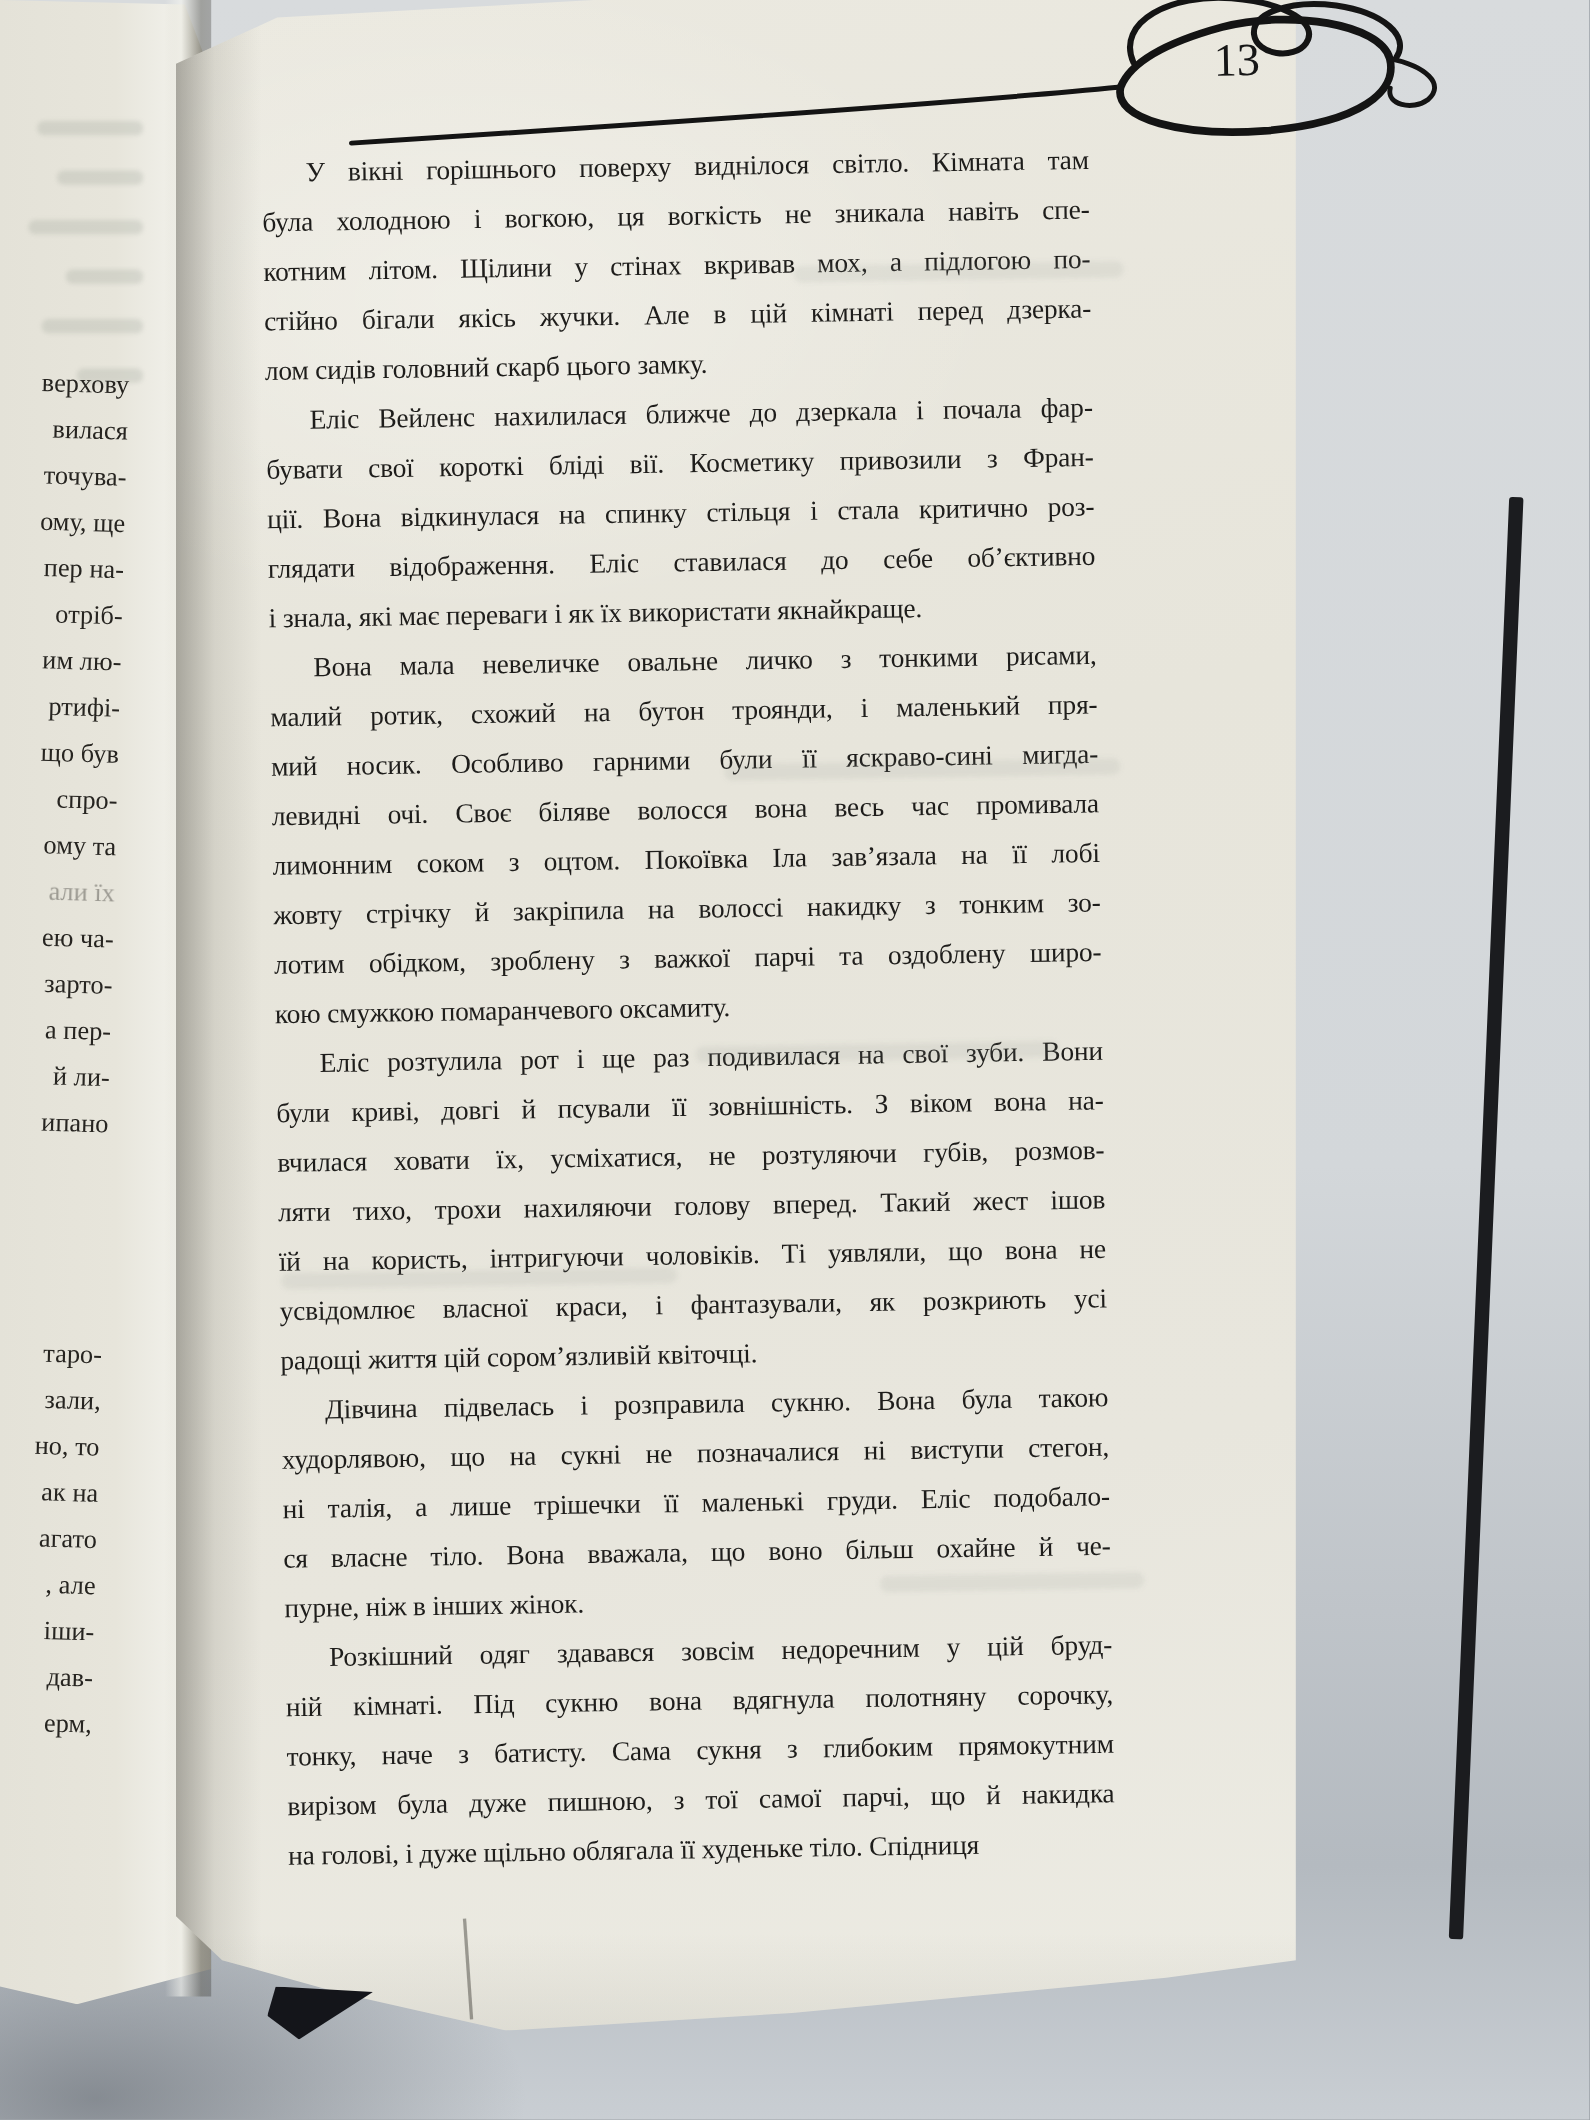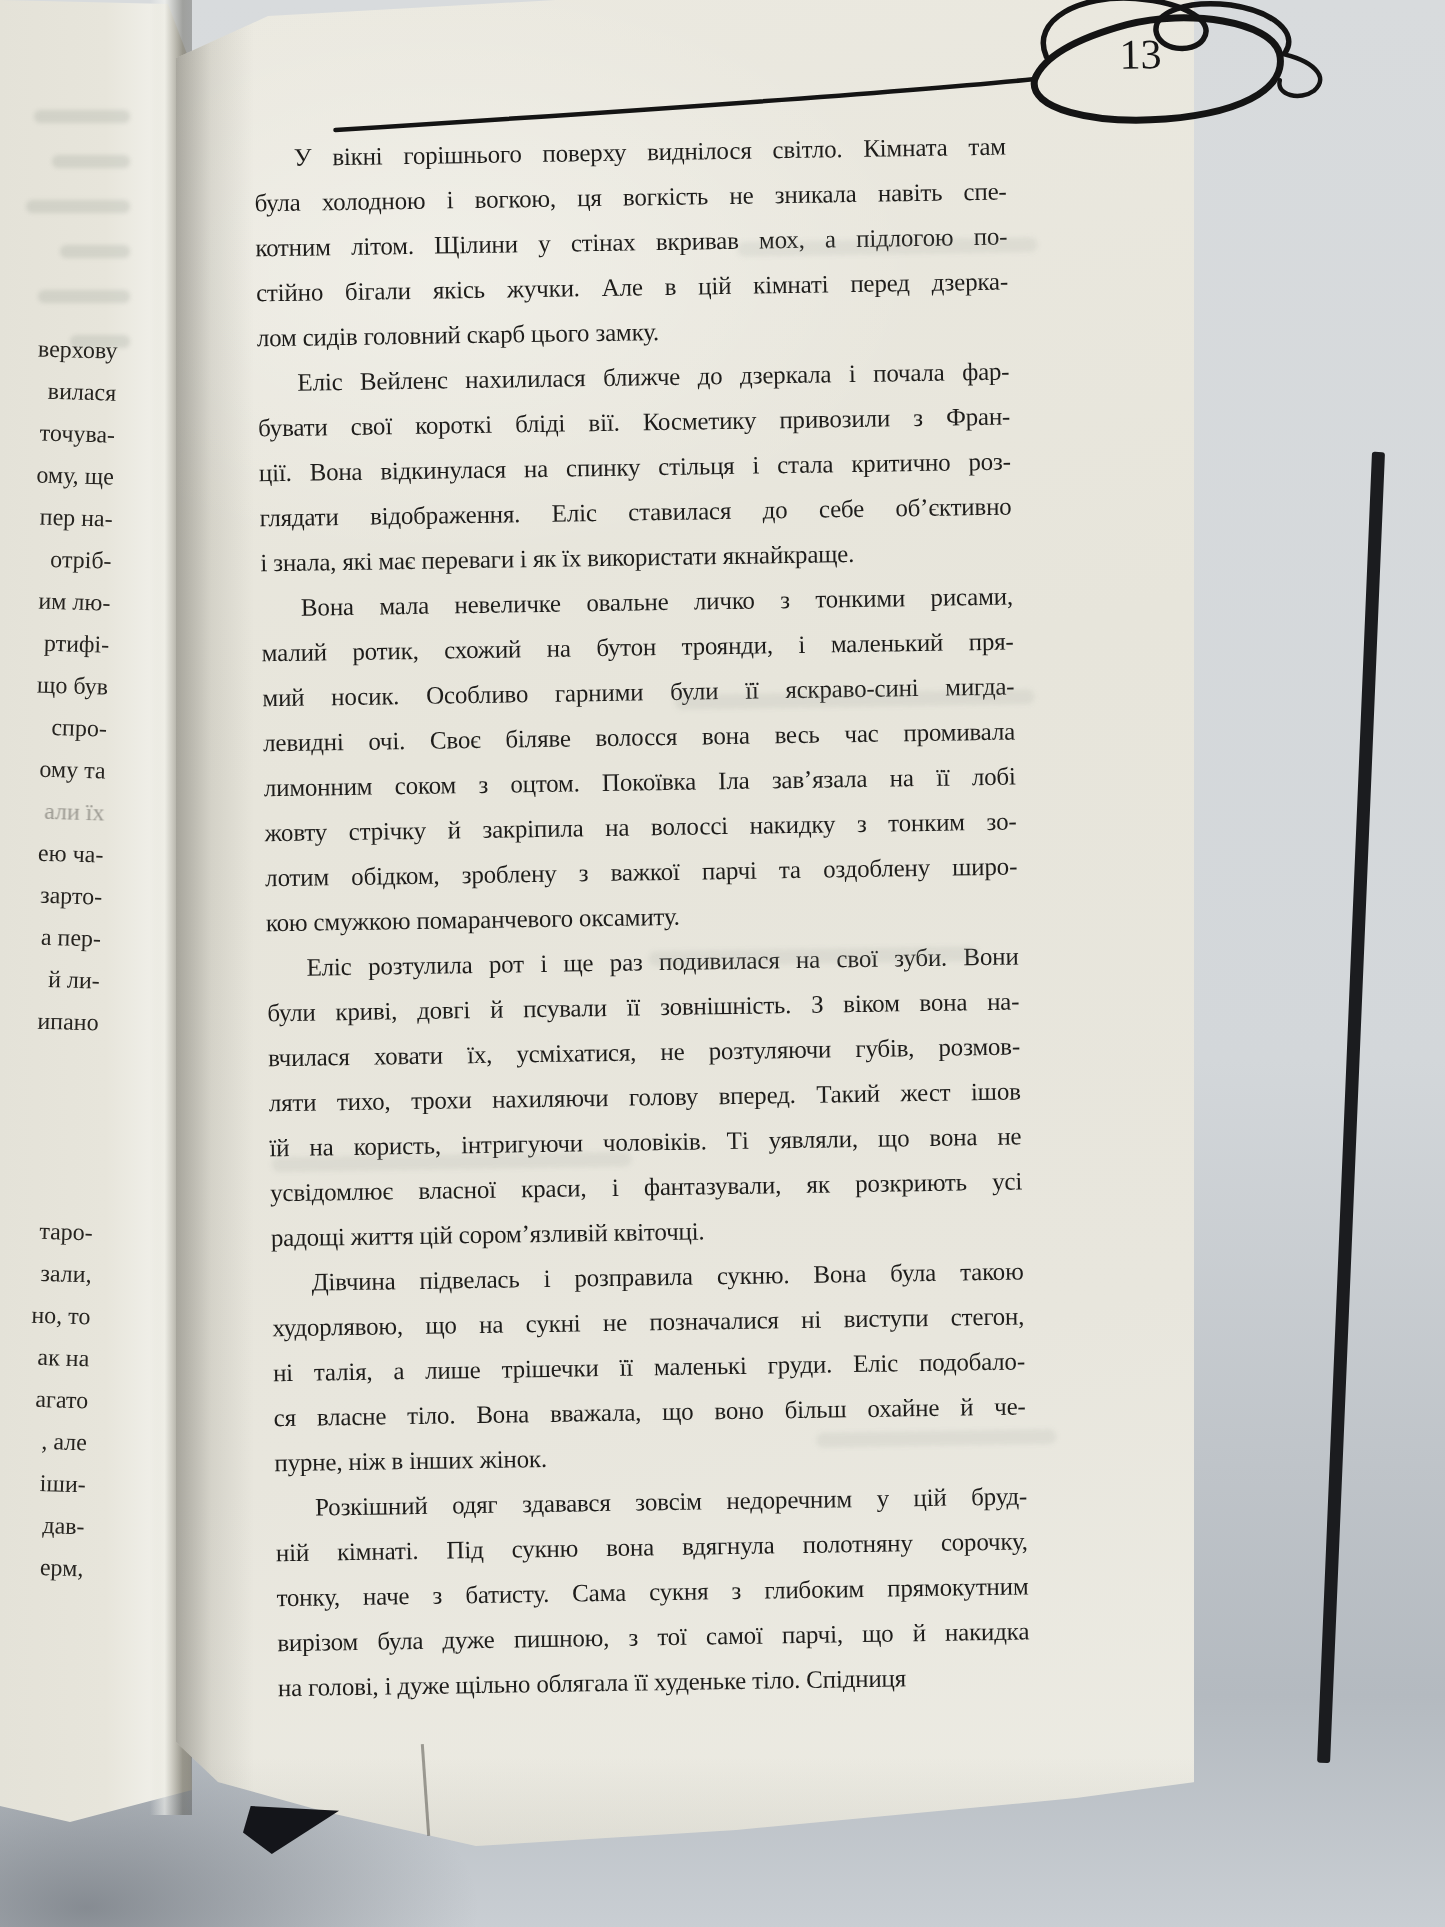--- a/index.html
+++ b/index.html
@@ -31,21 +31,20 @@
     background:linear-gradient(to right,rgba(0,0,0,0) 0%,rgba(250,250,244,.55) 35%,rgba(74,72,62,.40) 78%,rgba(40,38,32,.30) 100%);
   }
 
   
   .main-page{
     position:absolute;left:160px;top:0;width:1018px;height:1927px;
     background:
       radial-gradient(ellipse 700px 420px at 26% 14%, rgba(255,255,252,.30) 0%, rgba(255,255,252,0) 70%),
       linear-gradient(168deg,#ebe9e0 0%,#e7e5db 38%,#e8e6dd 70%,#edece4 100%);
     clip-path:polygon(0 58px,92px 16px,380px 0,1285px 0,1285px 428px,1254px 448px,1198px 1758px,900px 1798px,560px 1830px,300px 1846px,150px 1812px,42px 1782px,0 1742px);
-    margin-left:16px;
   }
   .gutter-shadow{
     position:absolute;left:0;top:0;bottom:0;width:78px;
     background:linear-gradient(to right,rgba(62,60,52,.38) 0%,rgba(110,108,96,.16) 45%,rgba(110,108,96,0) 100%);
   }
   .page-bottom-shade{
     position:absolute;left:0;bottom:60px;width:100%;height:110px;
     background:linear-gradient(to bottom,rgba(120,118,104,0) 0%,rgba(120,118,104,.14) 100%);
   }
   .page-content{position:absolute;left:0;top:0;width:100%;height:100%;transform:rotate(-0.9deg);transform-origin:420px 160px;}

